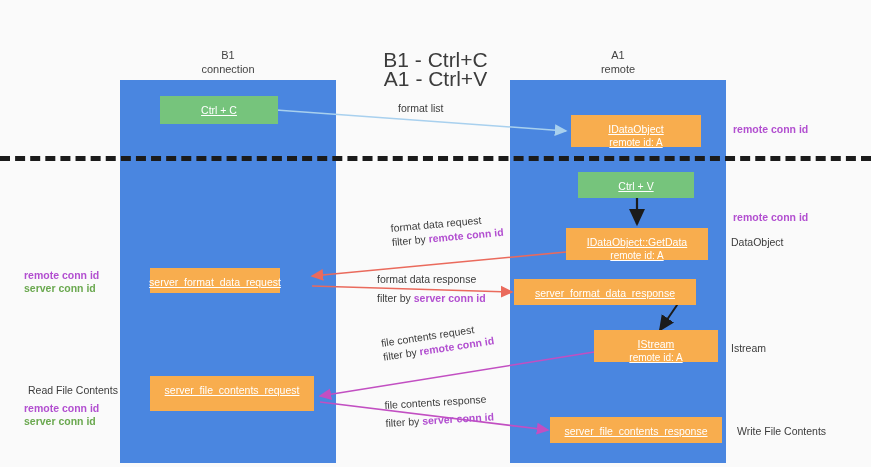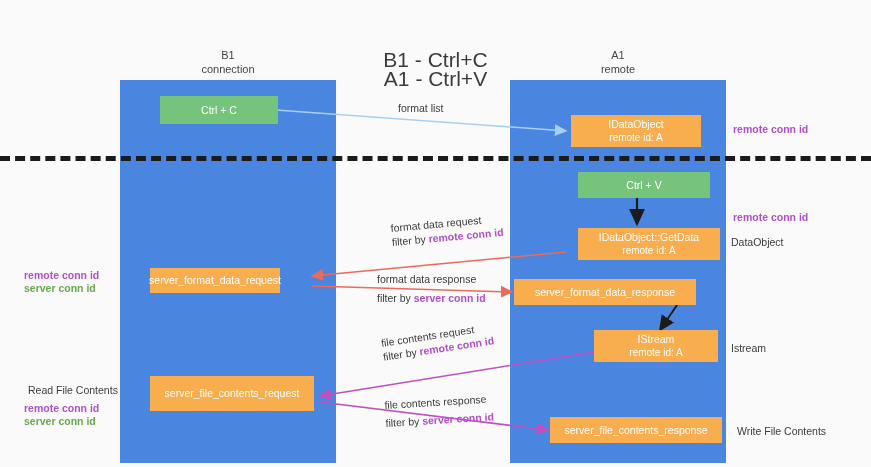--- a/index.html
+++ b/index.html
@@ -12,22 +12,22 @@
 
   
   .title{position:absolute;left:0;top:6px;width:871px;text-align:center;
          font-size:21px;line-height:19px;color:#3c3c3c;margin-top:44px;}
 
   
   .colcap{position:absolute;text-align:center;font-size:11px;line-height:14px;color:#444;}
 
   
   .node{position:absolute;box-sizing:border-box;display:flex;flex-direction:column;
-        align-items:center;justify-content:center;color:#ffffff;font-size:10.5px;
-        line-height:13px;text-align:center;padding:2px 4px;}
+        align-items:center;justify-content:flex-start;color:#ffffff;font-size:10.5px;
+        line-height:13px;text-align:center;padding:8px 4px;text-decoration:underline;}
   .node.green{background:#76c47c;}
   .node.orange{background:#f8ad4e;}
   .node .l2{font-size:10px;}
 
   
   .lbl{position:absolute;font-size:10.5px;line-height:13px;white-space:nowrap;}
   .lbl.purple{color:#b24fd0;font-weight:bold;}
   .lbl.green{color:#6aa84f;font-weight:bold;}
   .lbl.dark{color:#3c3c3c;}
 
@@ -97,25 +97,25 @@
 
   <div class="node green" style="left:160px;top:96px;width:118px;height:28px;">
     <div>Ctrl + C</div>
   </div>
 
   <div class="node orange" style="left:571px;top:115px;width:130px;height:32px;">
     <div>IDataObject</div>
     <div class="l2">remote id: A</div>
   </div>
 
-  <div class="node green" style="left:578px;top:172px;width:132px;height:26px;">
+  <div class="node green" style="left:578px;top:172px;width:116px;height:26px;">
     <div>Ctrl + V</div>
   </div>
 
-  <div class="node orange" style="left:566px;top:228px;width:142px;height:32px;margin-left:12px;">
+  <div class="node orange" style="left:566px;top:228px;width:142px;height:32px;">
     <div>IDataObject::GetData</div>
     <div class="l2">remote id: A</div>
   </div>
 
   <div class="node orange" style="left:150px;top:268px;width:130px;height:25px;">
     <div>server_format_data_request</div>
   </div>
 
   <div class="node orange" style="left:514px;top:279px;width:182px;height:26px;">
     <div>server_format_data_response</div>

